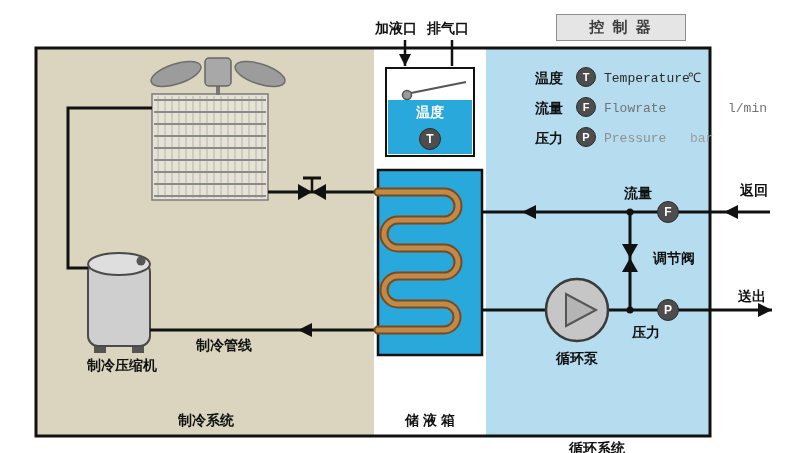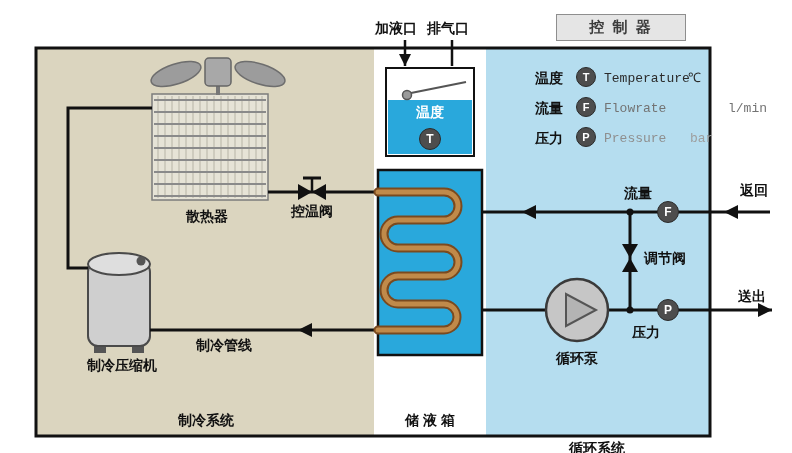--- a/index.html
+++ b/index.html
@@ -154,33 +154,31 @@
 <div class="lbl" style="left:532px;top:100px;width:34px;">流量</div>
 <div class="sensor small" style="left:576px;top:97px;">F</div>
 <div class="lbl en c2" style="left:604px;top:101px;width:84px;">Flowrate</div>
 <div class="lbl en u2" style="left:686px;top:101px;width:40px;">l/min</div>
 
 <div class="lbl" style="left:532px;top:130px;width:34px;">压力</div>
 <div class="sensor small" style="left:576px;top:127px;">P</div>
 <div class="lbl en c3" style="left:604px;top:131px;width:84px;">Pressure</div>
 <div class="lbl en u3" style="left:690px;top:131px;width:34px;">bar</div>
 
-<div class="lbl" style="left:157px;top:208px;width:100px;">散热器</div>
-<div class="lbl" style="left:262px;top:203px;width:100px;">控温阀</div>
 <div class="lbl" style="left:62px;top:357px;width:120px;">制冷压缩机</div>
 <div class="lbl" style="left:174px;top:337px;width:100px;">制冷管线</div>
 <div class="lbl" style="left:156px;top:412px;width:100px;">制冷系统</div>
 
 <div class="lbl white" style="left:396px;top:104px;width:68px;">温度</div>
 <div class="sensor" style="left:419px;top:128px;">T</div>
 <div class="lbl" style="left:380px;top:412px;width:100px;">储 液 箱</div>
 
 <div class="lbl" style="left:620px;top:185px;width:36px;">流量</div>
 <div class="sensor" style="left:657px;top:201px;">F</div>
 <div class="lbl" style="left:628px;top:324px;width:36px;">压力</div>
 <div class="sensor" style="left:657px;top:299px;">P</div>
-<div class="lbl" style="left:644px;top:250px;width:60px;text-align:left;">调节阀</div>
+<div class="lbl" style="left:644px;top:250px;width:60px;text-align:center;">调节阀</div>
 <div class="lbl" style="left:547px;top:350px;width:60px;">循环泵</div>
 <div class="lbl" style="left:732px;top:182px;width:44px;">返回</div>
 <div class="lbl" style="left:730px;top:288px;width:44px;">送出</div>
 <div class="lbl" style="left:547px;top:412px;width:100px;margin-top:28px;">循环系统</div>
 
 </div>
 
 </body></html>

